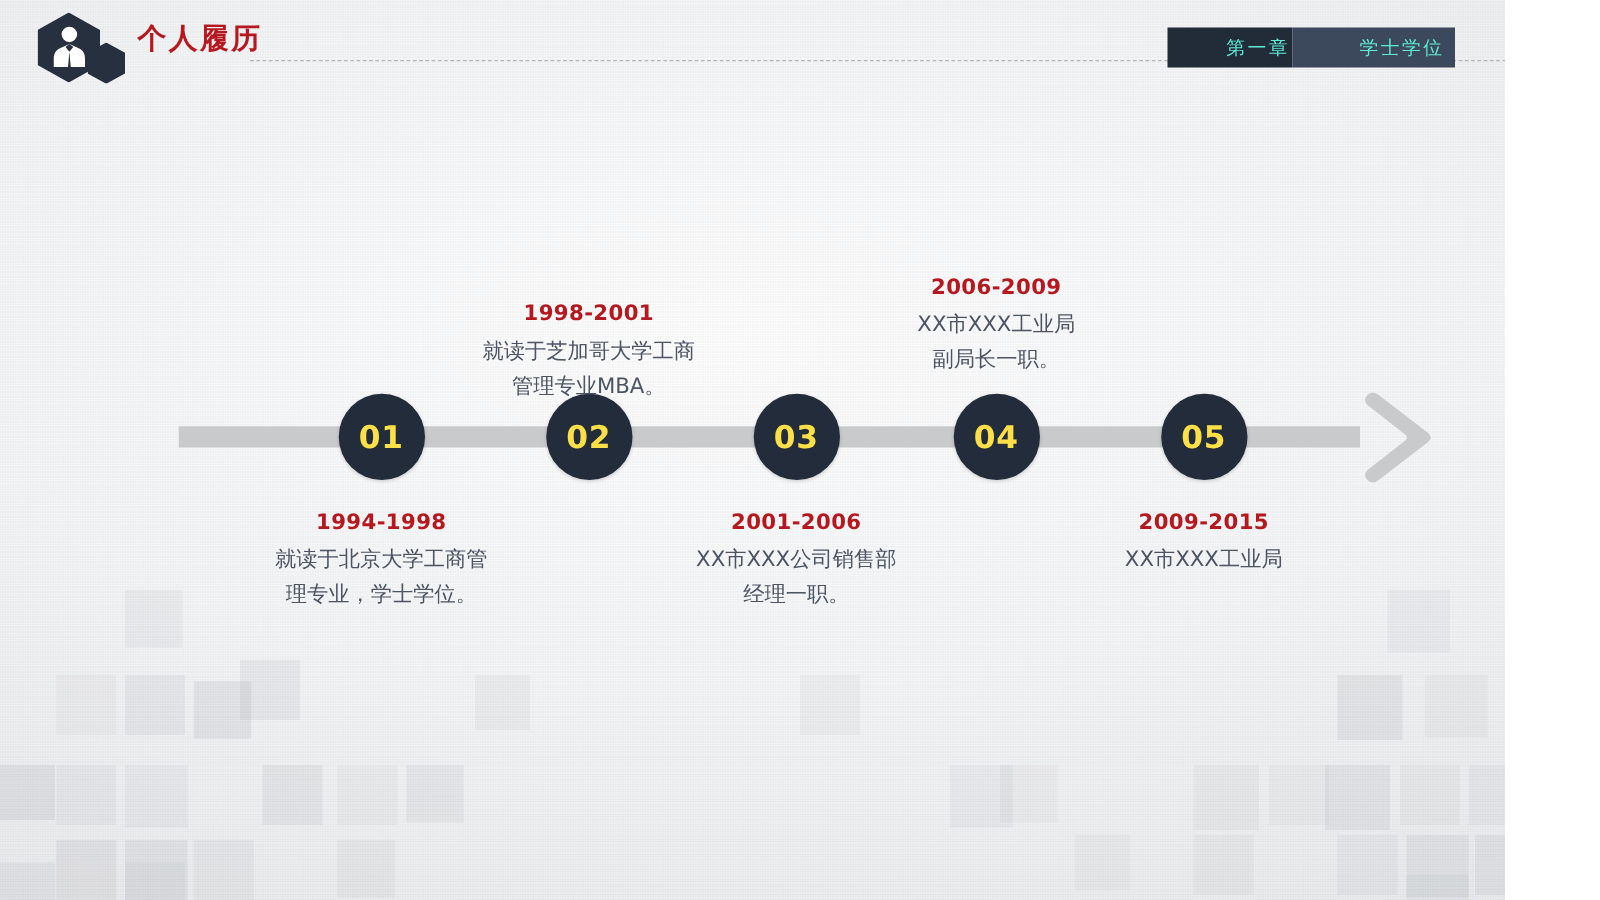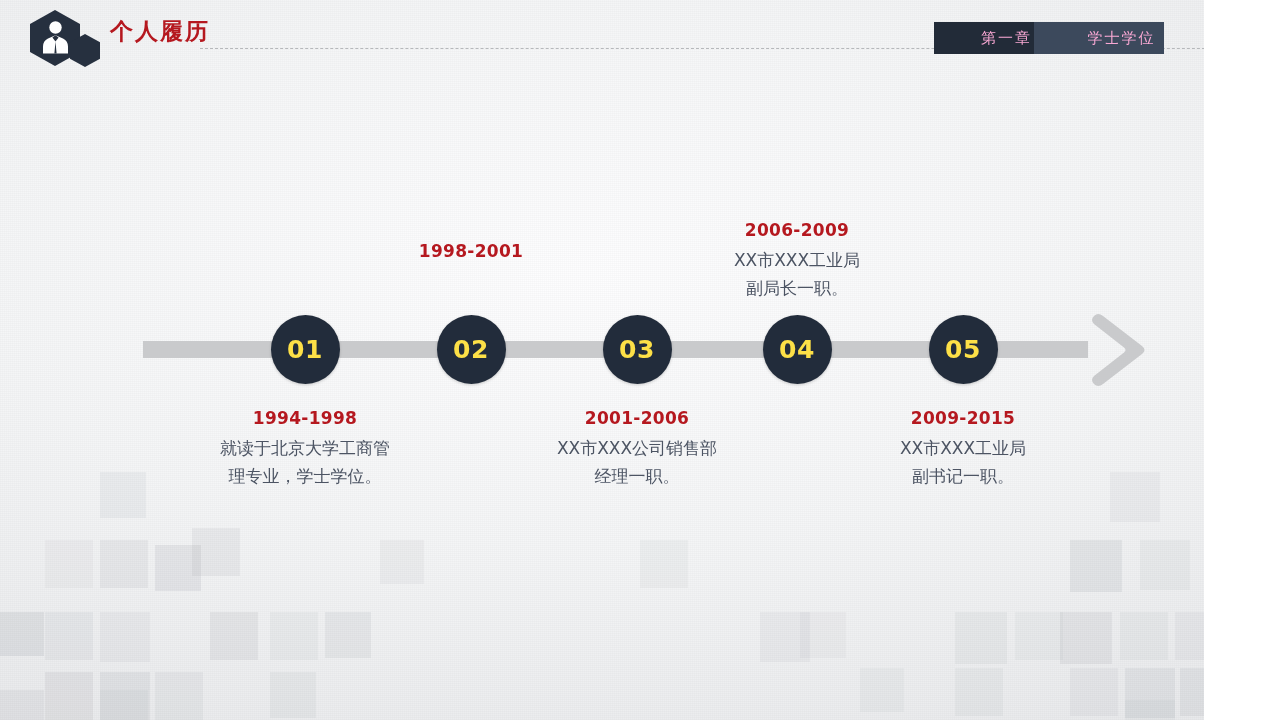--- a/index.html
+++ b/index.html
@@ -48,21 +48,21 @@
     font-family:"DejaVu Sans","Liberation Sans",sans-serif;
   }
   .hdr-rule{
     position:absolute; left:200px; top:48px; width:1040px; height:0;
     border-top:1px dashed #b6b8bb;
   }
 
   .tabbar{ position:absolute; right:40px; top:22px; height:32px; display:flex; }
   .tab{
     height:32px; display:flex; align-items:center; justify-content:center;
-    color:#f9a8d4; font-size:15px; letter-spacing:2px;
+    color:#5eead4; font-size:15px; letter-spacing:2px;
     font-family:"DejaVu Sans","Liberation Sans",sans-serif;
     padding-left:45px;
   }
   .tab-a{ width:100px; background:#222b38; }
   .tab-b{ width:130px; background:#3c495c; }
 
   
   .tl-bar{
     position:absolute; left:143px; top:341px; width:945px; height:17px;
     background:#c9cacc;
@@ -181,37 +181,40 @@
   <div id="labels">
       <div class="label" style="left: 155px; top: 408px;">
         <div class="yr" style="color: rgb(181, 24, 31);">1994-1998</div>
         <div class="desc">
           <div>就读于北京大学工商管</div>
           <div>理专业，学士学位。</div>
         </div>
       </div>
       <div class="label" style="left: 321px; top: 220px;">
         <div class="yr" style="color: rgb(181, 24, 31); margin-top: 21px;">1998-2001</div>
+        <div class="desc">
+          <div>就读于芝加哥大学工商</div>
+          <div>管理专业MBA。</div>
+        </div>
       </div>
       <div class="label" style="left: 487px; top: 408px;">
         <div class="yr" style="color: rgb(181, 24, 31);">2001-2006</div>
         <div class="desc">
           <div>XX市XXX公司销售部</div>
           <div>经理一职。</div>
         </div>
       </div>
       <div class="label" style="left: 647px; top: 220px;">
         <div class="yr" style="color: rgb(181, 24, 31);">2006-2009</div>
         <div class="desc">
           <div>XX市XXX工业局</div>
           <div>副局长一职。</div>
         </div>
       </div>
       <div class="label" style="left: 813px; top: 408px;">
         <div class="yr" style="color: rgb(181, 24, 31);">2009-2015</div>
         <div class="desc">
           <div>XX市XXX工业局</div>
-          <div>副书记一职。</div>
         </div>
       </div>
     </div>
 
 </div>
 
 </body></html>

